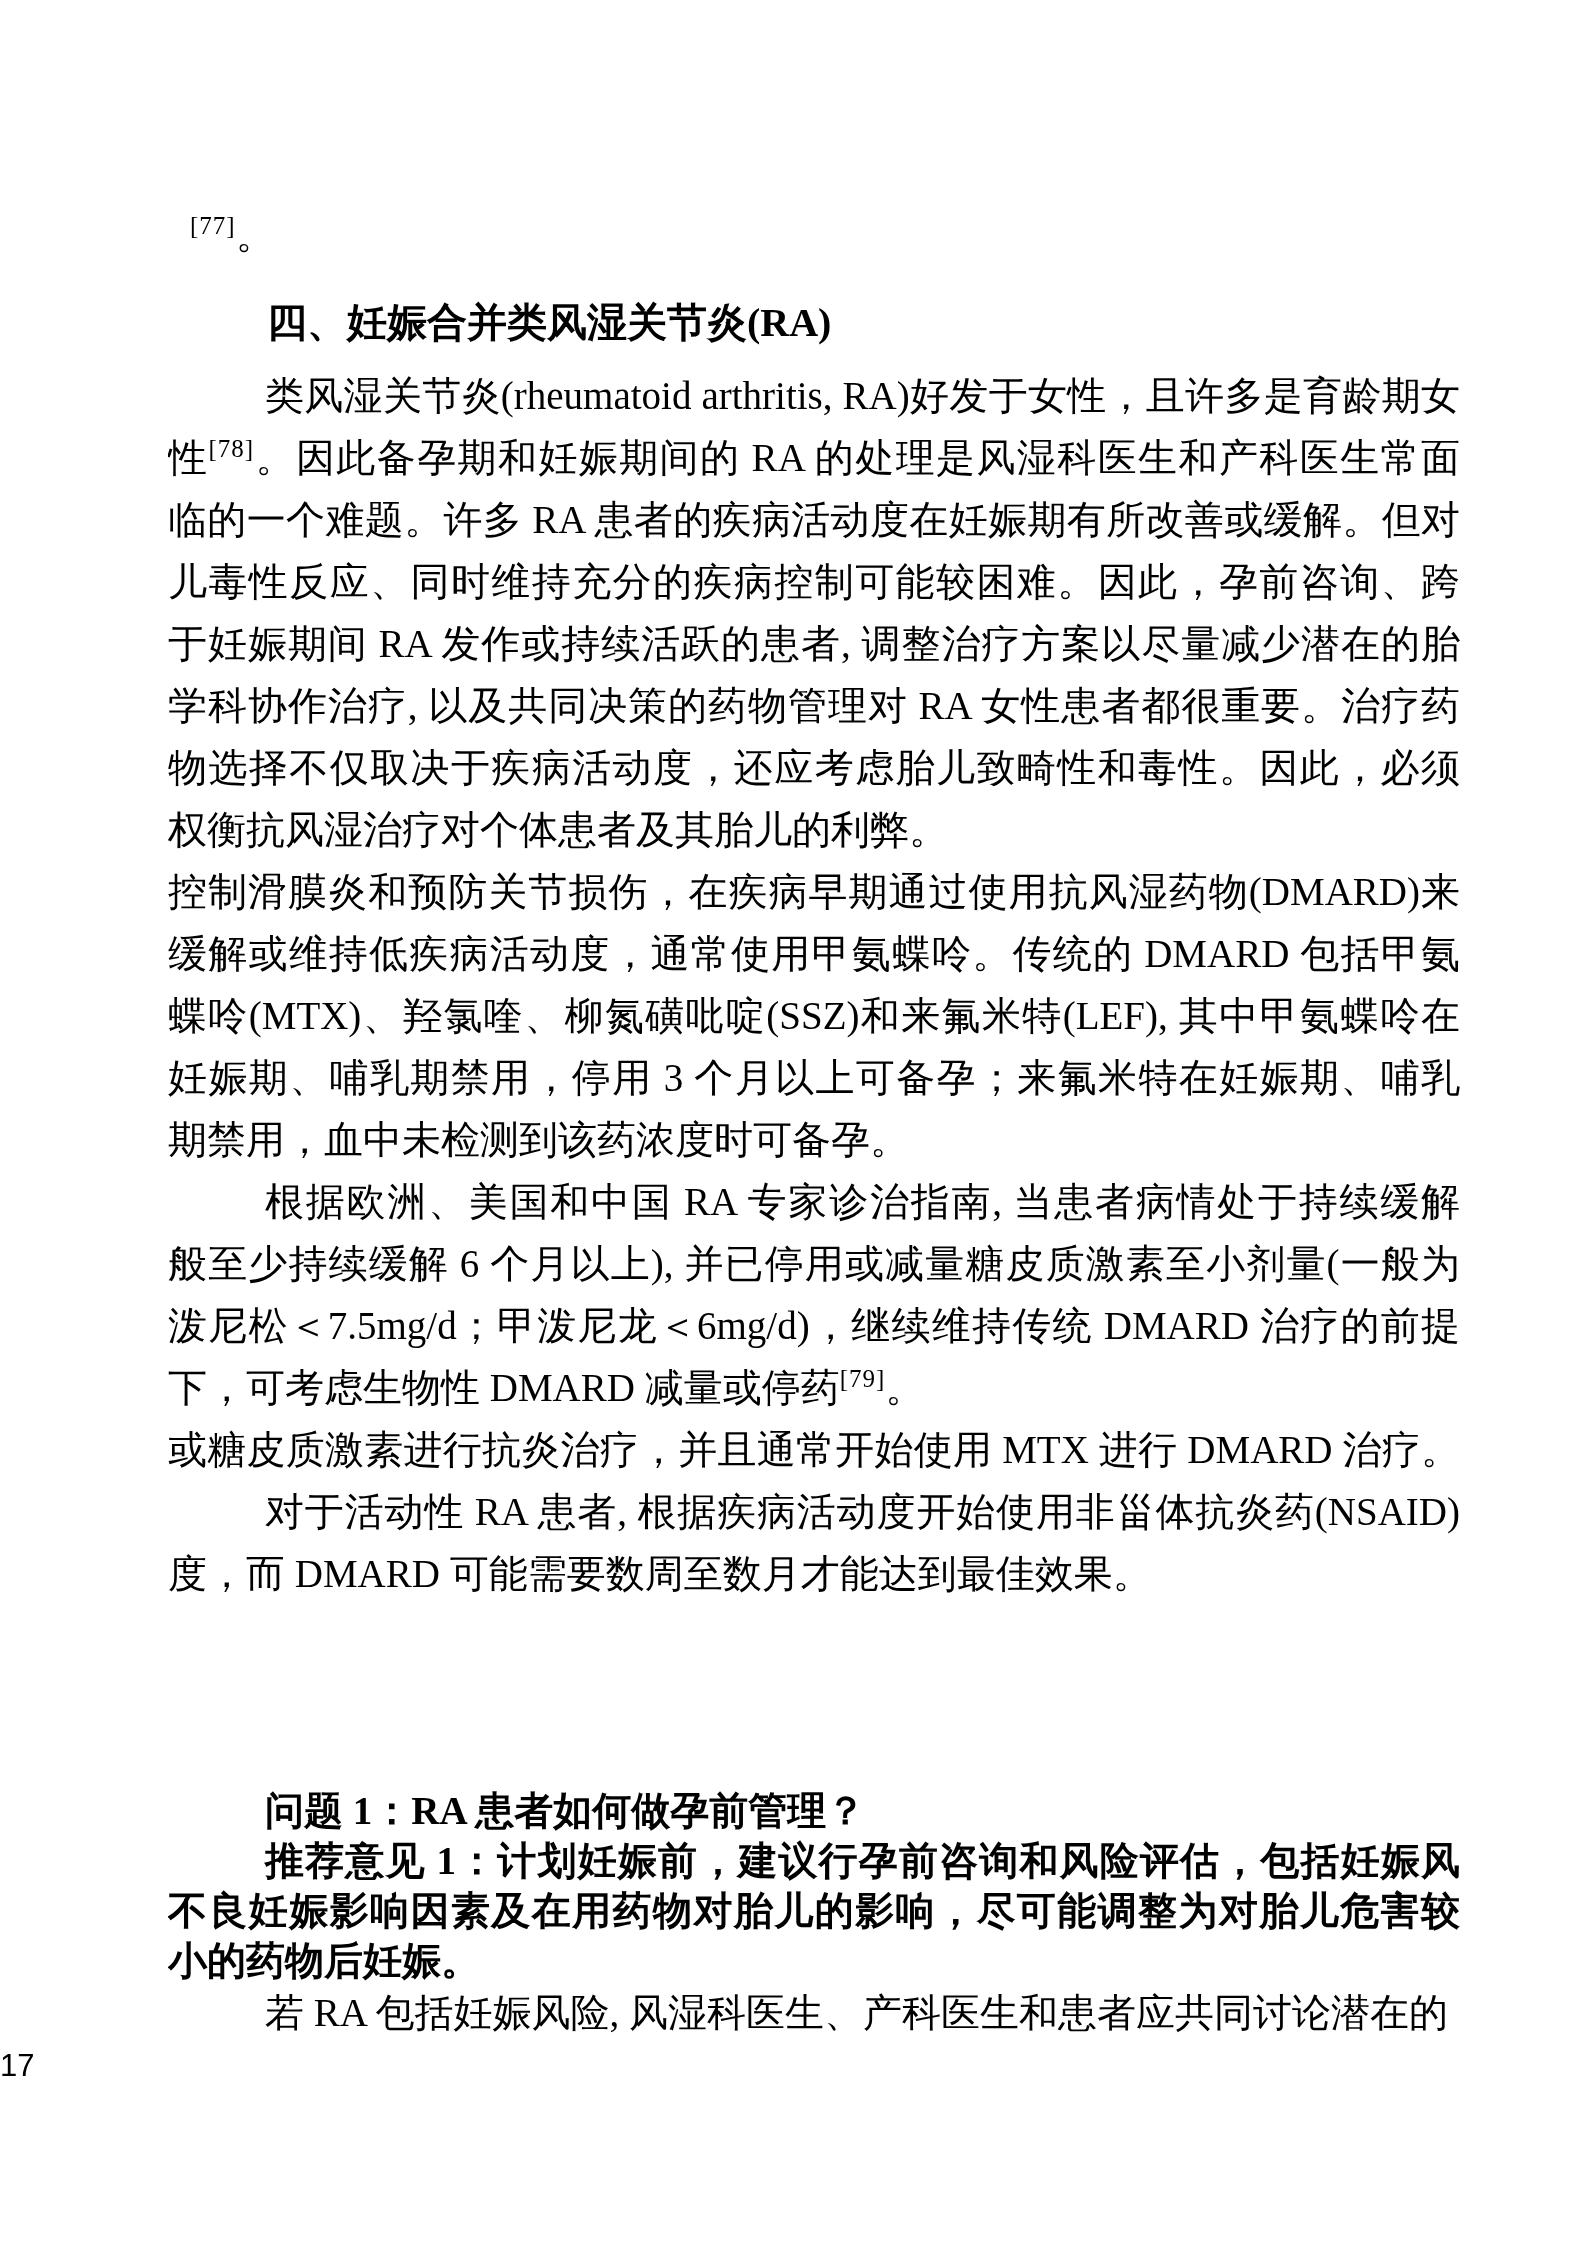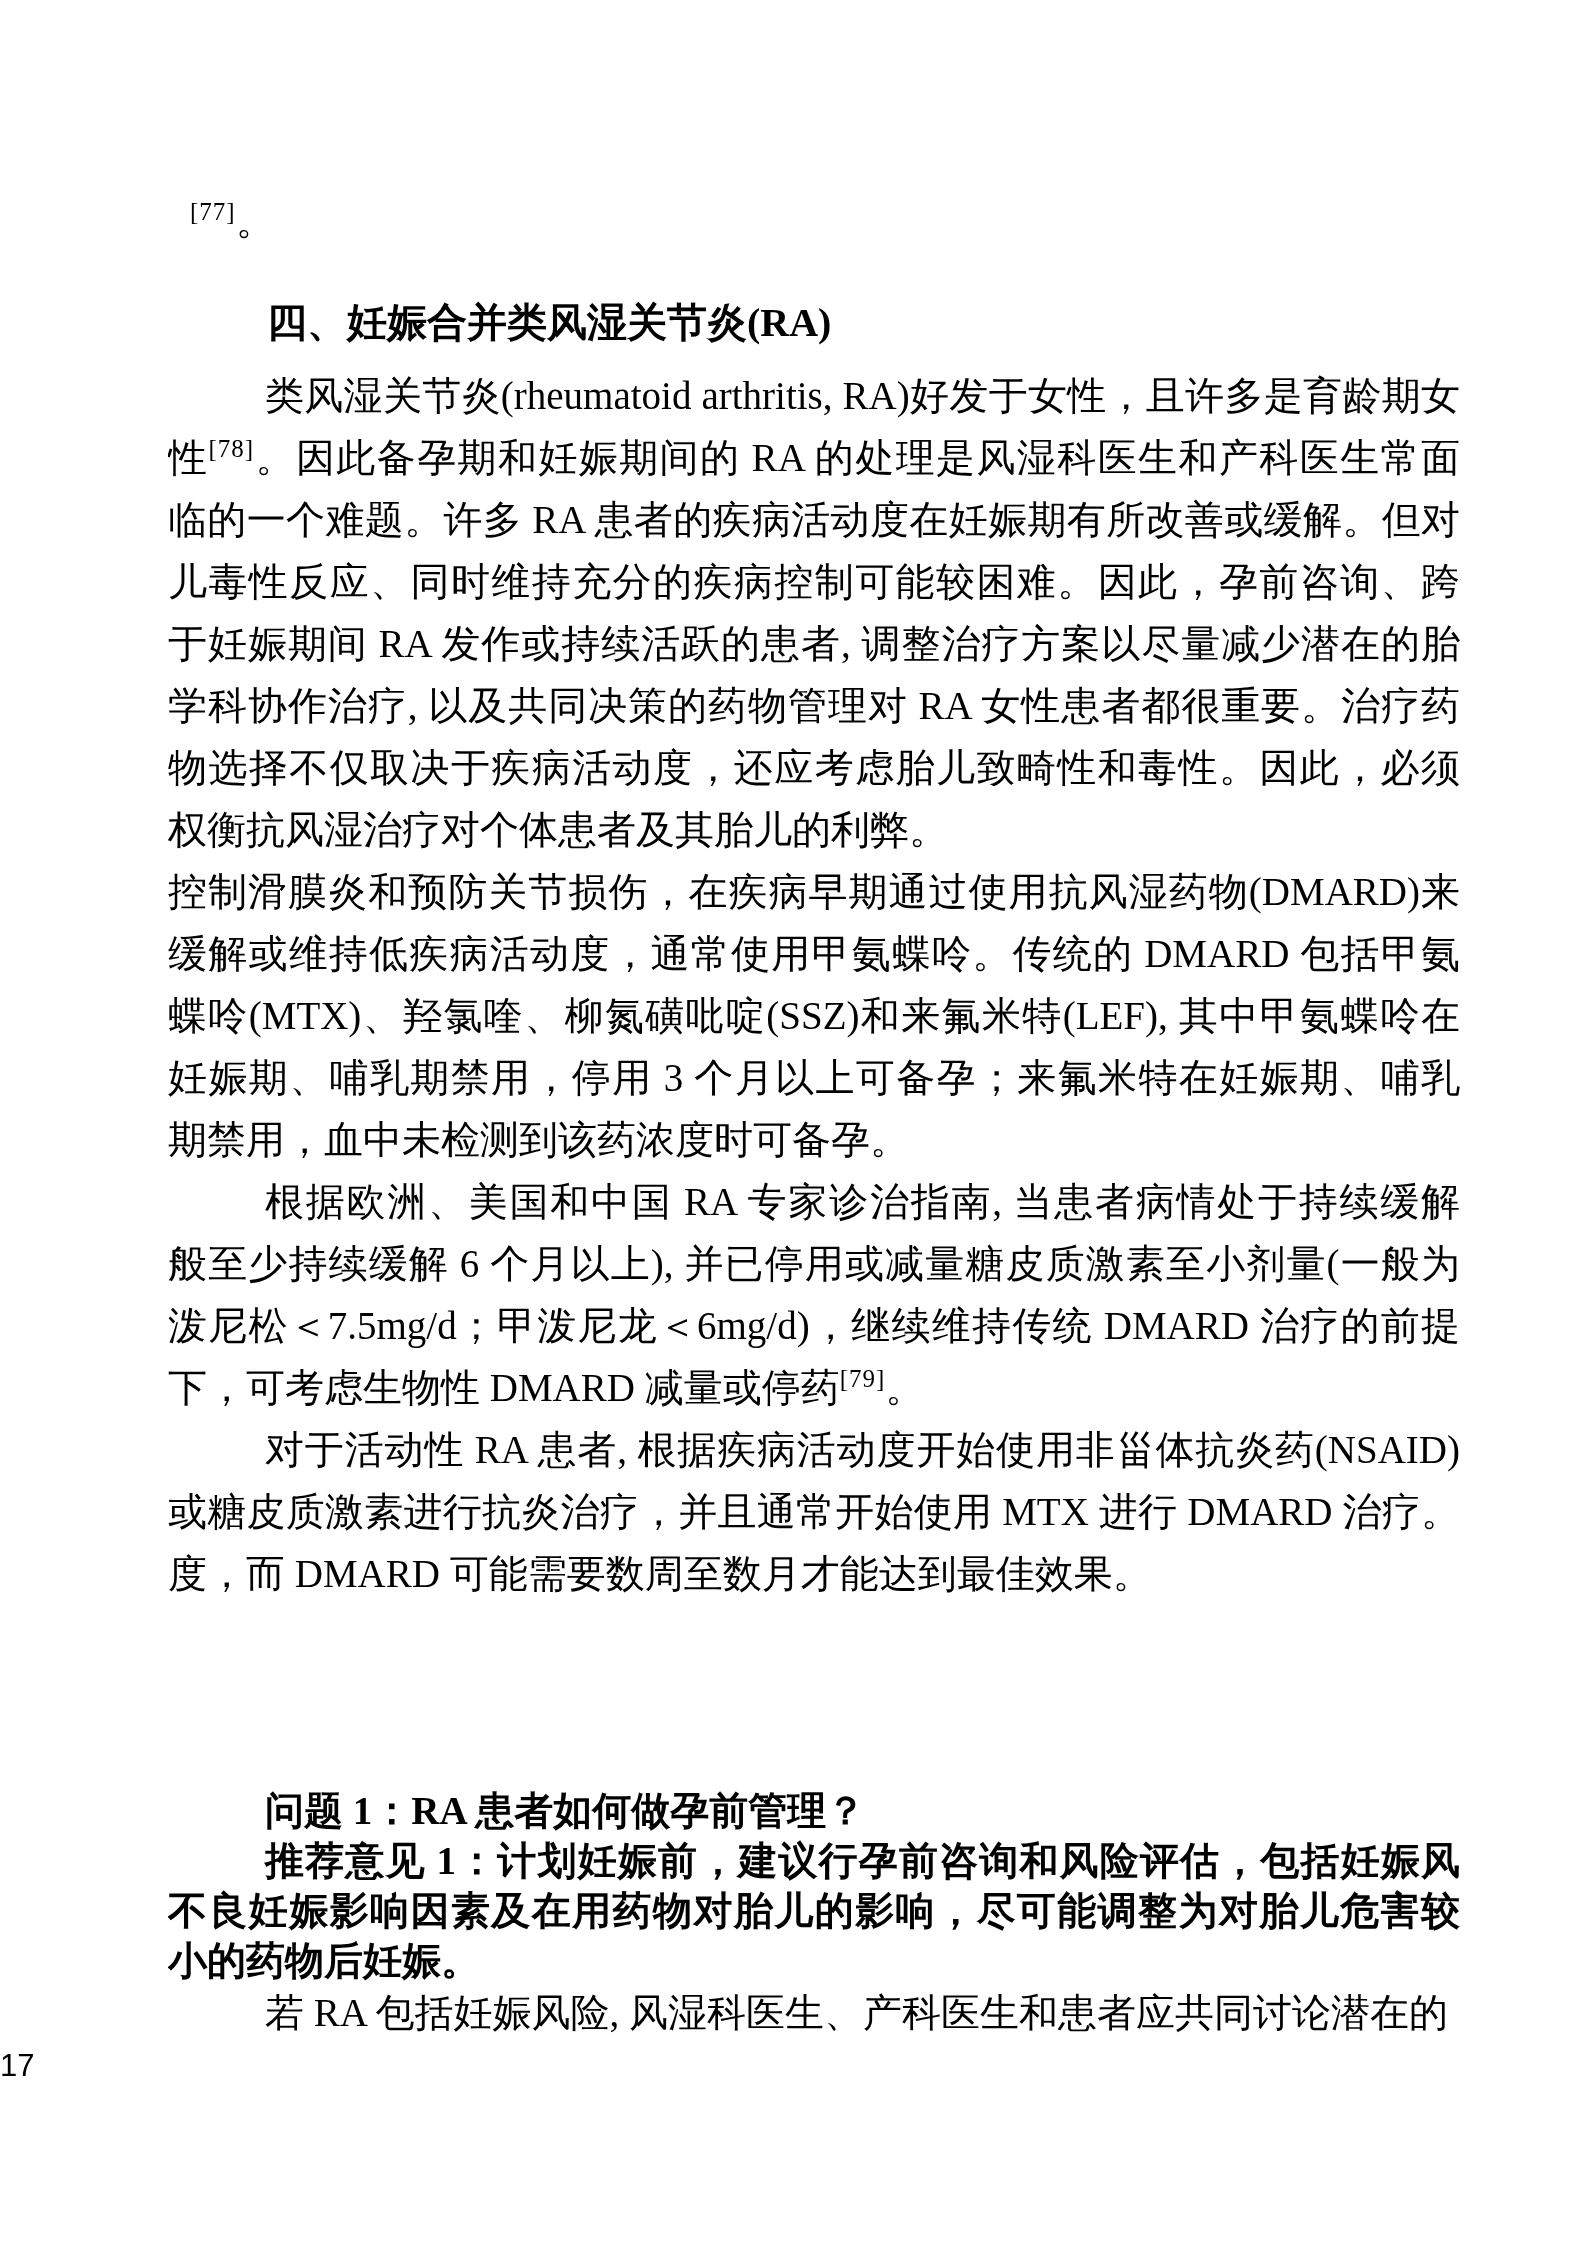--- a/index.html
+++ b/index.html
@@ -54,21 +54,21 @@
     font-family:"Liberation Sans","DejaVu Sans",sans-serif;
     font-size:31px;
     line-height:40px;
   }
 </style>
 </head>
 <body>
 
 <div class="page">
 
-  <div class="abs footnote-line" style="top:190px;"><sup class="ref">[77]</sup><span>。</span></div>
+  <div class="abs footnote-line" style="top:204px;"><sup class="ref">[77]</sup><span>。</span></div>
 
   <div class="abs heading-line" style="top:292px;">四、妊娠合并类风湿关节炎(RA)</div>
 
   <div class="abs" style="top:365px;">
     <div class="ln ind">类风湿关节炎(rheumatoid arthritis, RA)好发于女性，且许多是育龄期女</div>
     <div class="ln"><span>性</span><sup class="ref">[78]</sup><span>。因此备孕期和妊娠期间的 RA 的处理是风湿科医生和产科医生常面</span></div>
     <div class="ln">临的一个难题。许多 RA 患者的疾病活动度在妊娠期有所改善或缓解。但对</div>
     <div class="ln">儿毒性反应、同时维持充分的疾病控制可能较困难。因此，孕前咨询、跨</div>
     <div class="ln">于妊娠期间 RA 发作或持续活跃的患者, 调整治疗方案以尽量减少潜在的胎</div>
     <div class="ln">学科协作治疗, 以及共同决策的药物管理对 RA 女性患者都很重要。治疗药</div>
@@ -76,22 +76,22 @@
     <div class="ln end">权衡抗风湿治疗对个体患者及其胎儿的利弊。</div>
     <div class="ln">控制滑膜炎和预防关节损伤，在疾病早期通过使用抗风湿药物(DMARD)来</div>
     <div class="ln">缓解或维持低疾病活动度，通常使用甲氨蝶呤。传统的 DMARD 包括甲氨</div>
     <div class="ln">蝶呤(MTX)、羟氯喹、柳氮磺吡啶(SSZ)和来氟米特(LEF), 其中甲氨蝶呤在</div>
     <div class="ln">妊娠期、哺乳期禁用，停用 3 个月以上可备孕；来氟米特在妊娠期、哺乳</div>
     <div class="ln end">期禁用，血中未检测到该药浓度时可备孕。</div>
     <div class="ln ind">根据欧洲、美国和中国 RA 专家诊治指南, 当患者病情处于持续缓解(一</div>
     <div class="ln">般至少持续缓解 6 个月以上), 并已停用或减量糖皮质激素至小剂量(一般为</div>
     <div class="ln">泼尼松＜7.5mg/d；甲泼尼龙＜6mg/d)，继续维持传统 DMARD 治疗的前提</div>
     <div class="ln end"><span>下，可考虑生物性 DMARD 减量或停药</span><sup class="ref">[79]</sup><span>。</span></div>
+    <div class="ln">或糖皮质激素进行抗炎治疗，并且通常开始使用 MTX 进行 DMARD 治疗。</div>
     <div class="ln ind">对于活动性 RA 患者, 根据疾病活动度开始使用非甾体抗炎药(NSAID)</div>
-    <div class="ln">或糖皮质激素进行抗炎治疗，并且通常开始使用 MTX 进行 DMARD 治疗。</div>
     <div class="ln end">度，而 DMARD 可能需要数周至数月才能达到最佳效果。</div>
   </div>
 
   <div class="abs bold-block" style="top:1786px;">
     <div class="ln ind end">问题 1：RA 患者如何做孕前管理？</div>
     <div class="ln ind">推荐意见 1：计划妊娠前，建议行孕前咨询和风险评估，包括妊娠风险，</div>
     <div class="ln">不良妊娠影响因素及在用药物对胎儿的影响，尽可能调整为对胎儿危害较</div>
     <div class="ln end">小的药物后妊娠。</div>
   </div>
 

